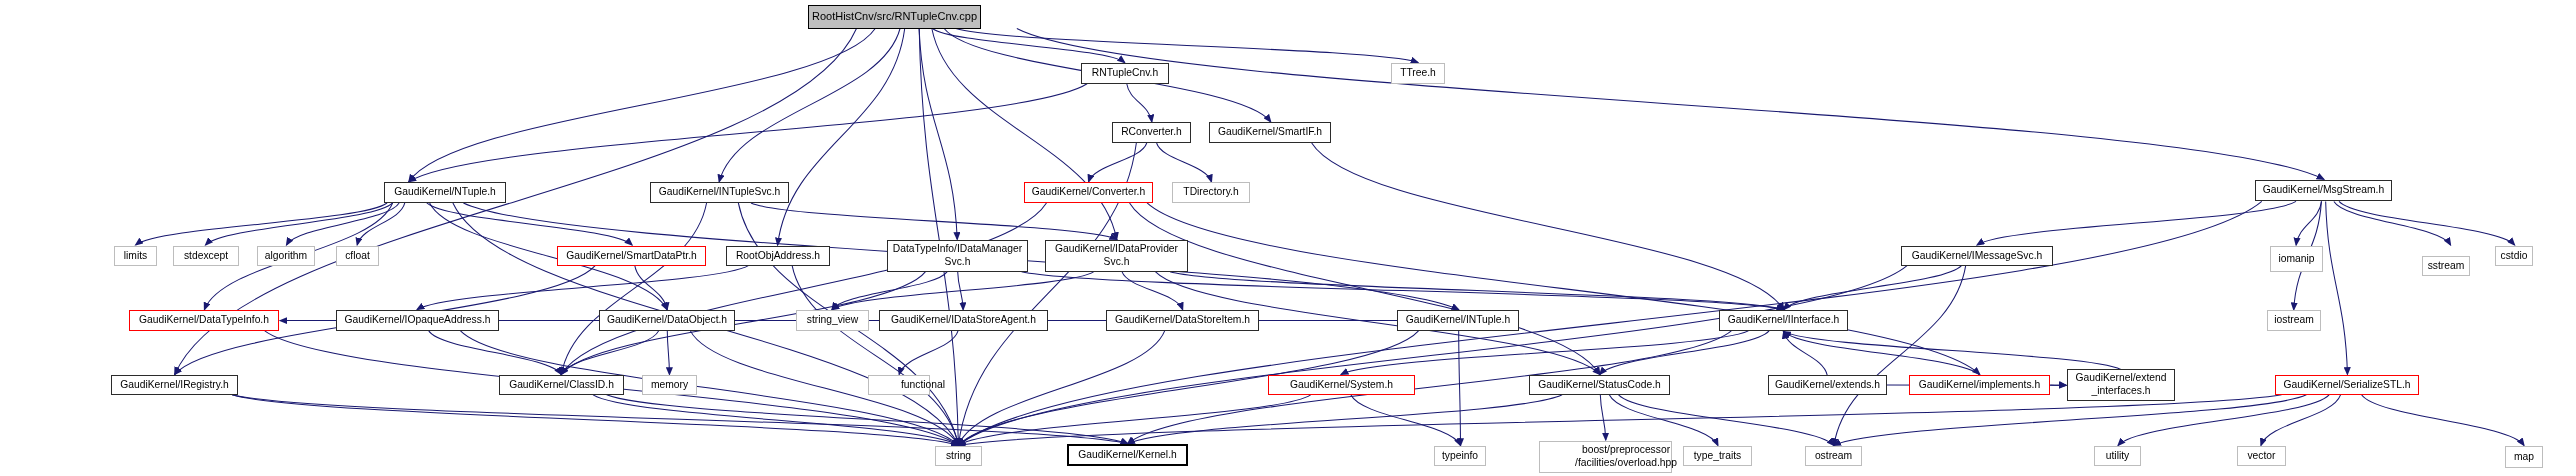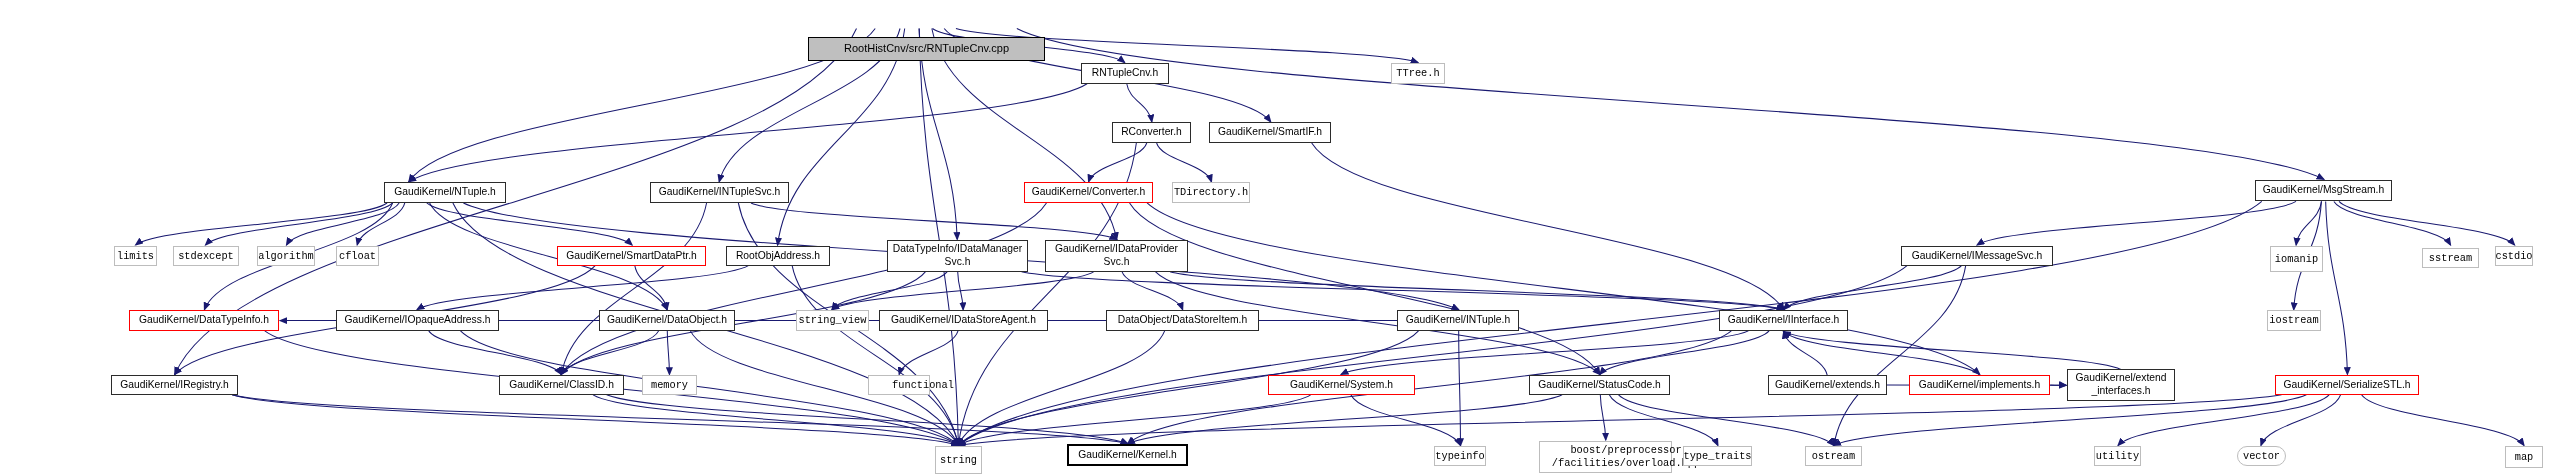--- a/index.html
+++ b/index.html
@@ -4,21 +4,21 @@
 <style>
   html,body{margin:0;padding:0;background:#ffffff;}
   #graph{position:relative;width:2576px;height:477px;background:#ffffff;overflow:hidden;
          font-family:"Liberation Sans","DejaVu Sans",sans-serif;}
   #edges{position:absolute;left:0;top:0;width:2576px;height:477px;}
   .node{position:absolute;display:flex;align-items:center;justify-content:center;
         box-sizing:border-box;background:#ffffff;color:#000000;font-size:10.3px;
         line-height:1.25;text-align:center;white-space:pre-line;cursor:pointer;z-index:2;}
   .node.internal{border:1.6px solid #2b2b2b;}
   .node.bold{border:2.4px solid #000000;}
-  .node.system{border:0.8px solid #bdbdbd;font-family:Liberation Mono, monospace;}
+  .node.system{border:0.8px solid #bdbdbd;}
   .node.truncated{border:1.6px solid #ff0000;}
   .node.root{border:1.6px solid #000000;background:#bfbfbf;font-size:11px;}
 </style>
 </head>
 <body>
 
 <div id="graph">
   <svg id="edges" xmlns="http://www.w3.org/2000/svg" viewBox="0 0 3263 604">
     <defs>
       <marker id="arrow" markerWidth="11" markerHeight="9" refX="9" refY="4.5" orient="auto" markerUnits="userSpaceOnUse">
@@ -109,21 +109,21 @@
         <path d="M2964.74,500 C2954.6659999999997,528.8 2874.074,535.2 2864,564" fill="none" stroke="#191970" stroke-width="1.3" marker-end="url(#arrow)"></path>
         <path d="M2950.26,500 C2923.534,528.8 2709.726,535.2 2683,564" fill="none" stroke="#191970" stroke-width="1.3" marker-end="url(#arrow)"></path>
         <path d="M2921.46,500 C2861.614,528.8 2382.846,535.2 2323,564" fill="none" stroke="#191970" stroke-width="1.3" marker-end="url(#arrow)"></path>
         <path d="M2890,500 C2722.4,528.8 1381.6,535.2 1214,564" fill="none" stroke="#191970" stroke-width="1.3" marker-end="url(#arrow)"></path>
         <path d="M768.4,500 C834.41,527.9 1362.49,534.1 1428.5,562" fill="none" stroke="#191970" stroke-width="1.3" marker-end="url(#arrow)"></path>
         <path d="M751.24,500 C797.516,528.8 1167.724,535.2 1214,564" fill="none" stroke="#191970" stroke-width="1.3" marker-end="url(#arrow)"></path>
         <path d="M294,500 C386,528.8 1122,535.2 1214,564" fill="none" stroke="#191970" stroke-width="1.3" marker-end="url(#arrow)"></path>
         <path d="M294,500 C407.45,527.9 1315.05,534.1 1428.5,562" fill="none" stroke="#191970" stroke-width="1.3" marker-end="url(#arrow)"></path>
       </g>
   </svg>
-<div class="node root" style="left: 808px; top: 4.7px; width: 237px; height: 24px; margin-top: 32px;">RootHistCnv/src/RNTupleCnv.cpp</div>
+<div class="node root" style="left: 808px; top: 4.7px; width: 173px; height: 24px;">RootHistCnv/src/RNTupleCnv.cpp</div>
     <div class="node internal" style="left: 1081px; top: 63px; width: 88px; height: 20.5px;">RNTupleCnv.h</div>
     <div class="node system" style="left: 1391px; top: 63px; width: 54px; height: 20.5px;">TTree.h</div>
     <div class="node internal" style="left: 1112px; top: 122px; width: 79px; height: 20.5px;">RConverter.h</div>
     <div class="node internal" style="left: 1209px; top: 122px; width: 122px; height: 20.5px;">GaudiKernel/SmartIF.h</div>
     <div class="node internal" style="left: 348px; top: 182px; width: 122px; height: 20.5px; margin-left: 36px;">GaudiKernel/NTuple.h</div>
     <div class="node internal" style="left: 650px; top: 182px; width: 139px; height: 20.5px;">GaudiKernel/INTupleSvc.h</div>
     <div class="node truncated" style="left: 1024px; top: 182px; width: 129px; height: 20.5px;">GaudiKernel/Converter.h</div>
     <div class="node system" style="left: 1172px; top: 182px; width: 78px; height: 20.5px;">TDirectory.h</div>
     <div class="node internal" style="left: 2255px; top: 180px; width: 137px; height: 21px;">GaudiKernel/MsgStream.h</div>
     <div class="node system" style="left: 114px; top: 246px; width: 43px; height: 20px;">limits</div>
@@ -131,46 +131,46 @@
     <div class="node system" style="left: 257px; top: 246px; width: 58px; height: 20px;">algorithm</div>
     <div class="node system" style="left: 336px; top: 246px; width: 43px; height: 20px;">cfloat</div>
     <div class="node truncated" style="left: 557px; top: 246px; width: 149px; height: 20px;">GaudiKernel/SmartDataPtr.h</div>
     <div class="node internal" style="left: 726px; top: 246px; width: 104px; height: 20px;">RootObjAddress.h</div>
     <div class="node internal" style="left: 887px; top: 240px; width: 141px; height: 32px;">DataTypeInfo/IDataManager
 Svc.h</div>
     <div class="node internal" style="left: 1045px; top: 240px; width: 143px; height: 32px;">GaudiKernel/IDataProvider
 Svc.h</div>
     <div class="node internal" style="left: 1901px; top: 246px; width: 152px; height: 20px;">GaudiKernel/IMessageSvc.h</div>
     <div class="node system" style="left: 2270px; top: 246px; width: 53px; height: 26px;">iomanip</div>
-    <div class="node system" style="left: 2422px; top: 248px; width: 57px; height: 20px;">sstream</div>
+    <div class="node system" style="left: 2422px; top: 256px; width: 48px; height: 20px;">sstream</div>
     <div class="node system" style="left: 2495px; top: 246px; width: 38px; height: 20px;">cstdio</div>
     <div class="node truncated" style="left: 129px; top: 310px; width: 150px; height: 20.5px;">GaudiKernel/DataTypeInfo.h</div>
     <div class="node internal" style="left: 336px; top: 310px; width: 163px; height: 20.5px;">GaudiKernel/IOpaqueAddress.h</div>
     <div class="node internal" style="left: 599px; top: 310px; width: 136px; height: 20.5px;">GaudiKernel/DataObject.h</div>
     <div class="node system" style="left: 796px; top: 310px; width: 73px; height: 20.5px;">string_view</div>
     <div class="node internal" style="left: 879px; top: 310px; width: 169px; height: 20.5px;">GaudiKernel/IDataStoreAgent.h</div>
-    <div class="node internal" style="left: 1106px; top: 310px; width: 153px; height: 20.5px;">DataObject/DataStoreItem.h</div>
+    <div class="node internal" style="left: 1106px; top: 310px; width: 153px; height: 20.5px;">GaudiKernel/DataStoreItem.h</div>
     <div class="node internal" style="left: 1397px; top: 310px; width: 122px; height: 20.5px;">GaudiKernel/INTuple.h</div>
     <div class="node internal" style="left: 1719px; top: 310px; width: 129px; height: 20.5px;">GaudiKernel/IInterface.h</div>
     <div class="node system" style="left: 2267px; top: 310px; width: 54px; height: 20.5px;">iostream</div>
     <div class="node internal" style="left: 111px; top: 375px; width: 127px; height: 20px;">GaudiKernel/IRegistry.h</div>
     <div class="node internal" style="left: 499px; top: 375px; width: 125px; height: 20px;">GaudiKernel/ClassID.h</div>
     <div class="node system" style="left: 642px; top: 375px; width: 55px; height: 20px;">memory</div>
     <div class="node system" style="left: 868px; top: 375px; width: 62px; height: 20px; padding-left: 48px;">functional</div>
     <div class="node truncated" style="left: 1268px; top: 375px; width: 147px; height: 20px;">GaudiKernel/System.h</div>
     <div class="node internal" style="left: 1529px; top: 375px; width: 141px; height: 20px;">GaudiKernel/StatusCode.h</div>
     <div class="node internal" style="left: 1768px; top: 375px; width: 119px; height: 20px;">GaudiKernel/extends.h</div>
     <div class="node truncated" style="left: 1909px; top: 375px; width: 141px; height: 20px;">GaudiKernel/implements.h</div>
     <div class="node internal" style="left: 2067px; top: 369px; width: 108px; height: 32px;">GaudiKernel/extend
 _interfaces.h</div>
     <div class="node truncated" style="left: 2275px; top: 375px; width: 144px; height: 20px;">GaudiKernel/SerializeSTL.h</div>
-    <div class="node system" style="left: 935px; top: 446px; width: 47px; height: 28px;">string</div>
+    <div class="node system" style="left: 935px; top: 446px; width: 47px; height: 20px;">string</div>
     <div class="node bold" style="left: 1067px; top: 444px; width: 121px; height: 22px;">GaudiKernel/Kernel.h</div>
     <div class="node system" style="left: 1434px; top: 446px; width: 52px; height: 20px;">typeinfo</div>
     <div class="node system" style="left: 1539px; top: 441px; width: 133px; height: 32px; padding-left: 41px;">boost/preprocessor
 /facilities/overload.hpp</div>
     <div class="node system" style="left: 1683px; top: 446px; width: 69px; height: 20px;">type_traits</div>
     <div class="node system" style="left: 1805px; top: 446px; width: 57px; height: 20px;">ostream</div>
     <div class="node system" style="left: 2094px; top: 446px; width: 47px; height: 20px;">utility</div>
-    <div class="node system" style="left: 2237px; top: 446px; width: 49px; height: 20px; border-radius: 10px;">vector</div>
+    <div class="node system" style="left: 2237px; top: 446px; width: 49px; height: 20px;">vector</div>
     <div class="node system" style="left: 2505px; top: 446px; width: 38px; height: 22px;">map</div>
   </div>
 
 
 </body></html>

